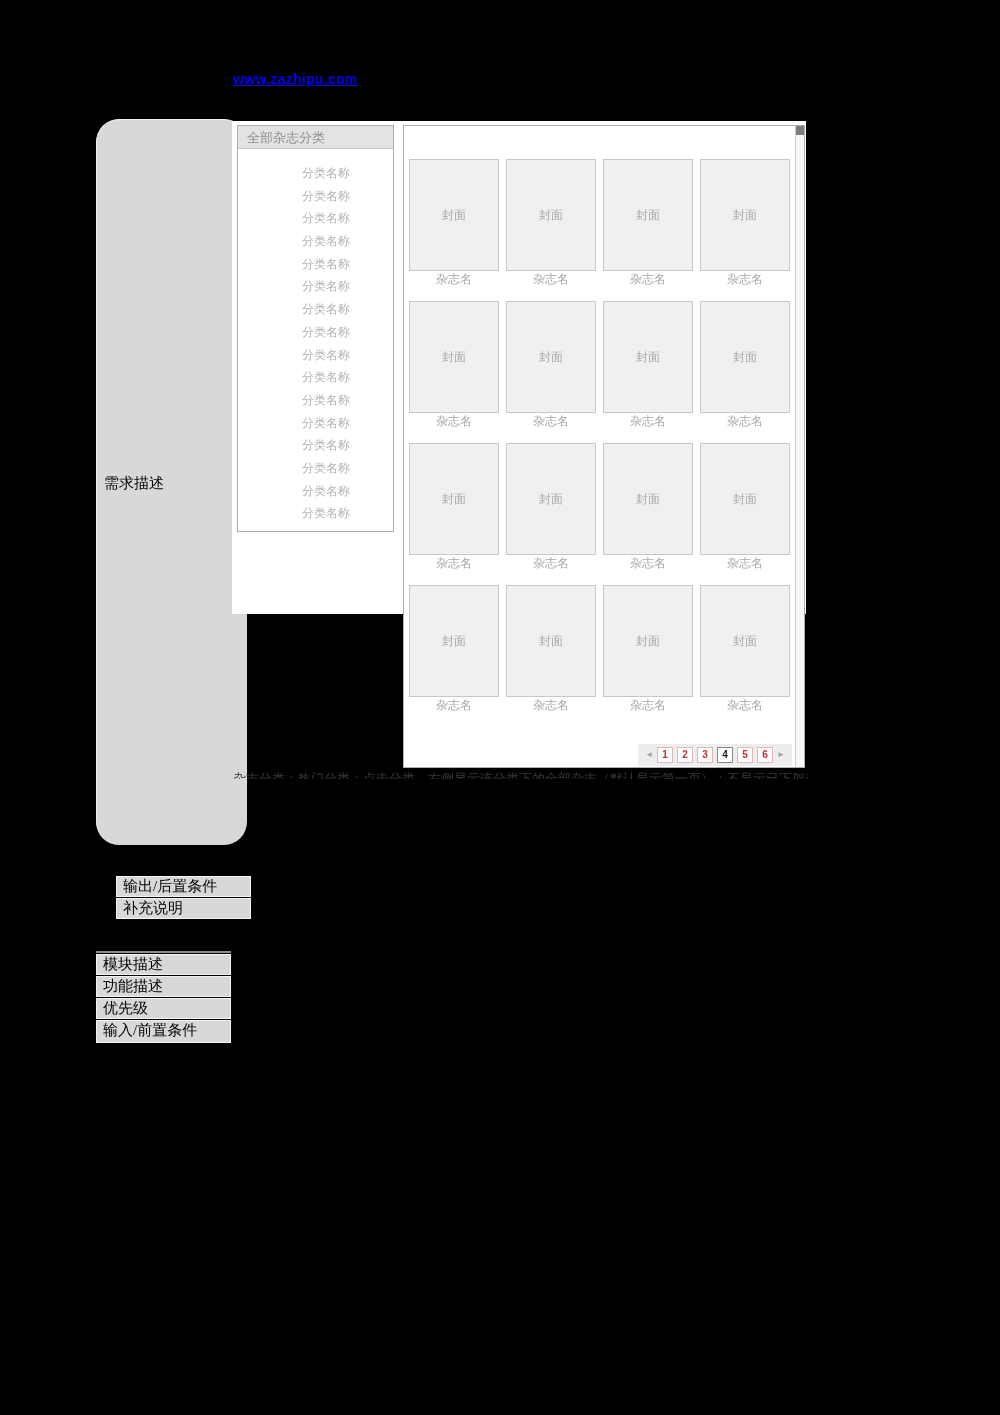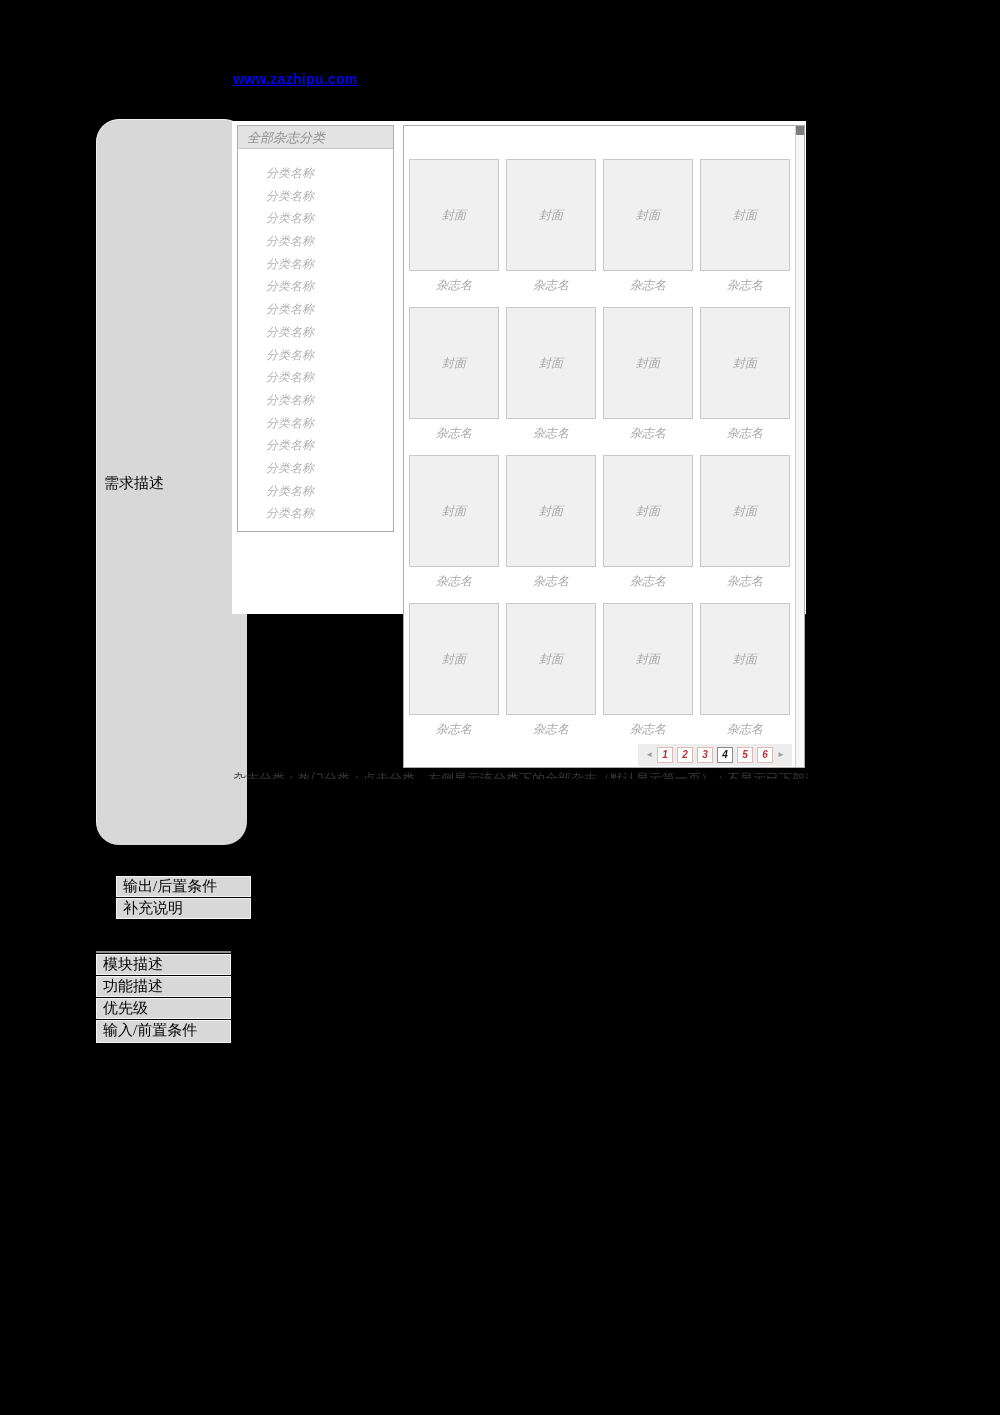--- a/index.html
+++ b/index.html
@@ -22,36 +22,36 @@
     left:96px;top:119px;width:151px;height:726px;
     background:#d8d8d8;border-top:1px solid #efefef;border-left:1px solid #efefef;
     box-sizing:border-box;
     border-radius:23px;
   }
   .doc-serif{font-family:"Liberation Serif","DejaVu Serif",serif;color:#000;font-size:15px;}
   #req-label{position:absolute;top:354px;left:7px;}
 
   
   #wireframe{
-    left:232px;top:121px;width:574px;height:493px;background:#ffffff;font-style:italic;
+    left:232px;top:121px;width:574px;height:493px;background:#ffffff;
   }
 
   
   #cat-panel{
     left:5px;top:4px;width:157px;height:407px;background:#fff;
     border:1px solid #adadad;box-sizing:border-box;
   }
   .panel-header{
     height:23px;line-height:23px;padding-left:9px;
     font-size:13px;color:#8f8f8f;box-sizing:border-box;
   }
   #cat-panel .panel-header{background:#e3e3e3;border-bottom:1px solid #c9c9c9;}
   #cat-list{padding:13px 0 0 28px;}
   .cat-item{
-    height:22.7px;line-height:22.7px;font-size:12px;color:#b4b2b2;cursor:pointer;
+    height:22.7px;line-height:22.7px;font-size:12px;color:#b4b2b2;cursor:pointer;margin-left:36px;
   }
 
   
   #mag-panel{
     left:171px;top:4px;width:402px;height:643px;background:#fff;
     border:1px solid #adadad;box-sizing:border-box;
   }
   #mag-panel .panel-header{
     background:#d2d2d2;color:#878787;width:calc(100% - 9px);
   }
@@ -62,21 +62,21 @@
   #mag-scroll-thumb{width:100%;height:9px;background:#7d7d7d;}
   #mag-grid{position:absolute;left:5px;right:14px;top:33px;}
   .mag-row{display:flex;justify-content:space-between;margin-bottom:14px;align-items:flex-end;}
   .mag{width:90px;}
   .cover{
     height:112px;background:#f1f0f0;border:1px solid #c9c7c7;box-sizing:border-box;
     display:flex;align-items:center;justify-content:center;
     font-size:12px;color:#a8a6a6;cursor:pointer;
   }
   .magname{
-    margin-top:6px;height:16px;text-align:center;
+    height:16px;text-align:center;
     font-size:12px;color:#a8a6a6;
   }
 
   
   #pager{
     position:absolute;right:12px;top:618px;height:22px;
     background:#ededed;display:flex;align-items:center;gap:4px;padding:0 7px;
   }
   .pg{
     width:14px;height:14px;line-height:14px;text-align:center;

